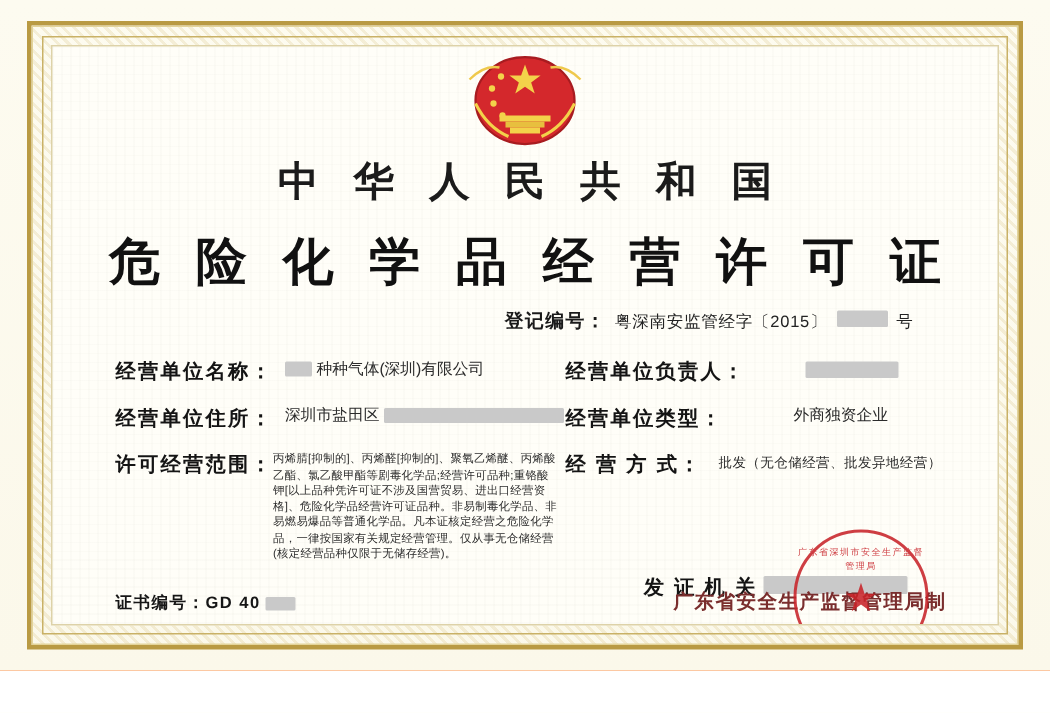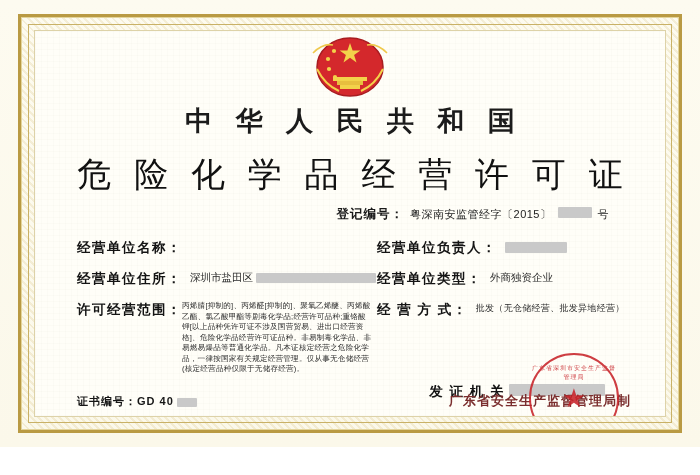--- a/index.html
+++ b/index.html
@@ -102,21 +102,21 @@
     font-size: 27px;
     font-weight: bold;
     letter-spacing: 7px;
     color: #1b1b1b;
     text-indent: 7px;
   }
   .title-main {
     margin-top: 13px;
     font-family: "DejaVu Serif", "Liberation Serif", serif;
     font-size: 34px;
-    font-weight: normal;
+    font-weight: bold;
     letter-spacing: 6px;
     color: #111111;
     text-indent: 6px;
   }
 
   .reg-row {
     position: absolute;
     right: 56px;
     top: 175px;
     font-size: 12.5px;
@@ -155,20 +155,21 @@
   }
   .col-left {
     width: 300px;
     display: flex;
     align-items: flex-start;
   }
   .col-right {
     flex: 1;
     display: flex;
     align-items: flex-start;
+    text-align: center;
   }
   .flabel {
     font-size: 13.5px;
     font-weight: bold;
     color: #141414;
     letter-spacing: 1.5px;
     white-space: nowrap;
     line-height: 18px;
   }
   .fvalue {
@@ -324,20 +325,24 @@
       <span class="reg-value">粤深南安监管经字〔2015〕</span>
       <span class="redact" style="width:34px;height:11px;"></span>
       <span class="reg-value">号</span>
     </div>
 
     <div class="fields">
 
       <div class="field-row">
         <div class="col-left">
           <span class="flabel">经营单位名称：</span>
+          <span class="fvalue">
+            <span class="redact" style="width:18px;height:10px;"></span>
+            种种气体(深圳)有限公司
+          </span>
         </div>
         <div class="col-right">
           <span class="flabel">经营单位负责人：</span>
           <span class="fvalue">
             <span class="redact" style="width:62px;height:11px;"></span>
           </span>
         </div>
       </div>
 
       <div class="field-row">

